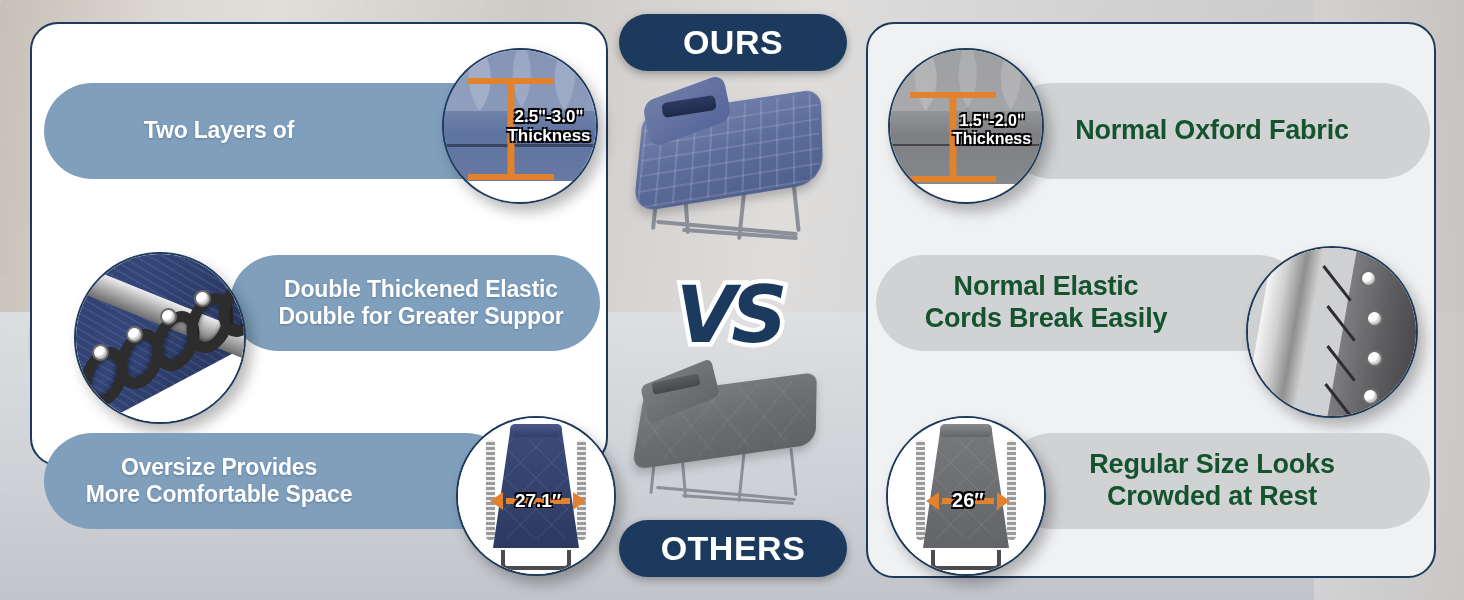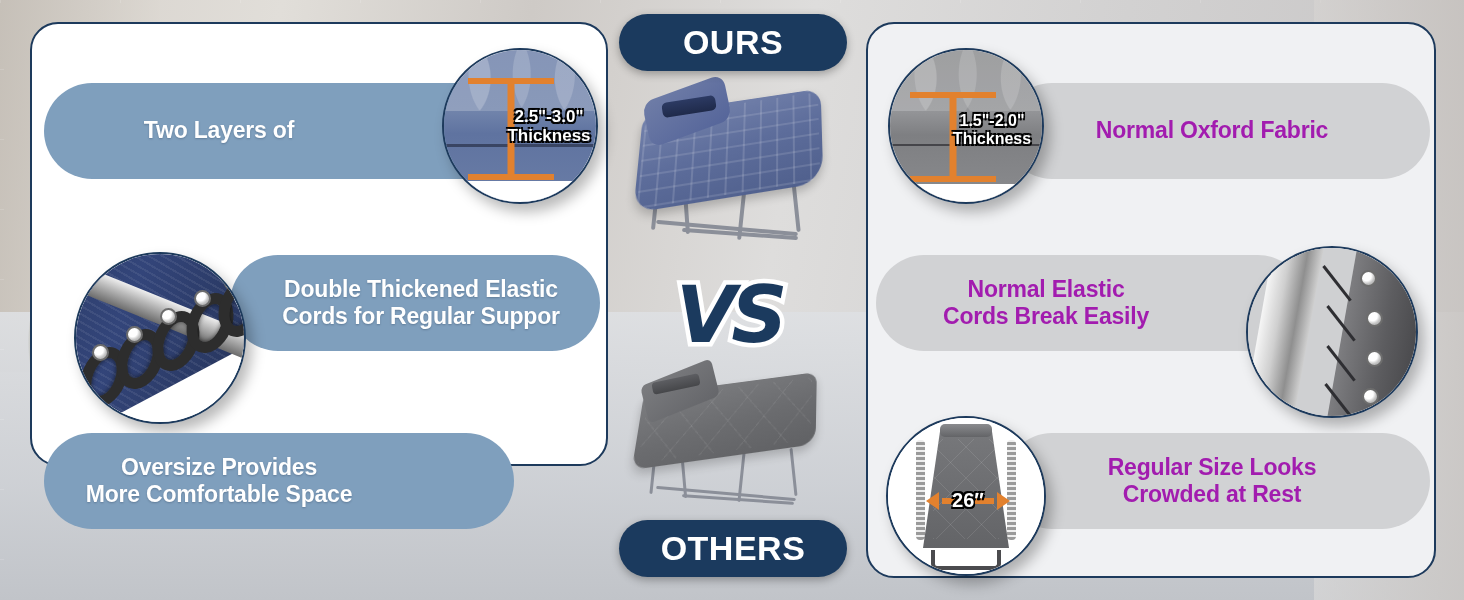--- a/index.html
+++ b/index.html
@@ -94,23 +94,23 @@
   }
   .pill-ours {
     background: #7f9fbd;
     color: #ffffff;
     font-weight: 700;
     font-size: 23px;
     text-shadow: 0 1px 2px rgba(40,60,85,.35);
   }
   .pill-others {
     background: #d1d2d4;
-    color: #a21caf;
+    color: #14532d;
     font-weight: 700;
-    font-size: 23px;
+    font-size: 27px;
   }
 
   
   .row.r1 .pill { width: 470px; height: 96px; margin-left: 0; padding-right: 120px; }
   .row.r2 .pill { width: 370px; height: 96px; margin-left: 186px; padding-left: 20px; padding-right: 8px; }
   .row.r3 .pill { width: 470px; height: 96px; margin-left: 0; padding-right: 120px; }
 
   
   .panel-right .row.r1 .pill { width: 430px; height: 96px; margin-left: 128px; padding-right: 16px; padding-left:6px;}
   .panel-right .row.r2 .pill { width: 430px; height: 96px; margin-left: 0px; padding-right: 110px; }
@@ -429,21 +429,21 @@
     <div class="measure-label" style="left:56px; top:58px; width:98px; font-size:17px;">
       <div>2.5"-3.0"</div>
       <div>Thickness</div>
     </div>
   </div>
 
   <div class="row r2 row-ltext">
     <div class="pill pill-ours">
       <div>
         <div>Double Thickened Elastic</div>
-        <div>Cords for Regular Suppor</div>
+        <div>Double for Greater Suppor</div>
       </div>
     </div>
   </div>
   <div class="circ c-l2">
     <div class="cord-blue">
       <div class="fabric"></div>
       <div class="cord-rail"></div>
       <div class="coil" style="left:6px;  top:92px;"></div>
       <div class="coil" style="left:42px; top:74px;"></div>
       <div class="coil" style="left:78px; top:56px;"></div>
@@ -458,20 +458,37 @@
   </div>
 
   <div class="row r3 row-ltext">
     <div class="pill pill-ours">
       <div>
         <div>Oversize Provides</div>
         <div>More Comfortable Space</div>
       </div>
     </div>
   </div>
+  <div class="circ c-l3">
+    <div class="inner">
+      <div class="cot-springs" style="left:28px; top:22px;"></div>
+      <div class="cot-springs" style="right:28px; top:22px;"></div>
+      <div class="cot cot-blue">
+        <div class="diam"></div>
+      </div>
+      <div class="cot-pillow blue"></div>
+      <div class="cot-frame-leg"></div>
+      <div class="warrow" style="left:32px; top:74px; width:96px; height:18px;">
+        <div class="ah l"></div>
+        <div class="bar"></div>
+        <div class="ah r"></div>
+        <div class="txt" style="font-size:19px;">27.1″</div>
+      </div>
+    </div>
+  </div>
 </div>
 
 <div class="panel panel-right">
 
   <div class="row r1 row-rtext">
     <div class="pill pill-others">
       <div>
         <div>Normal Oxford Fabric</div>
       </div>
     </div>

